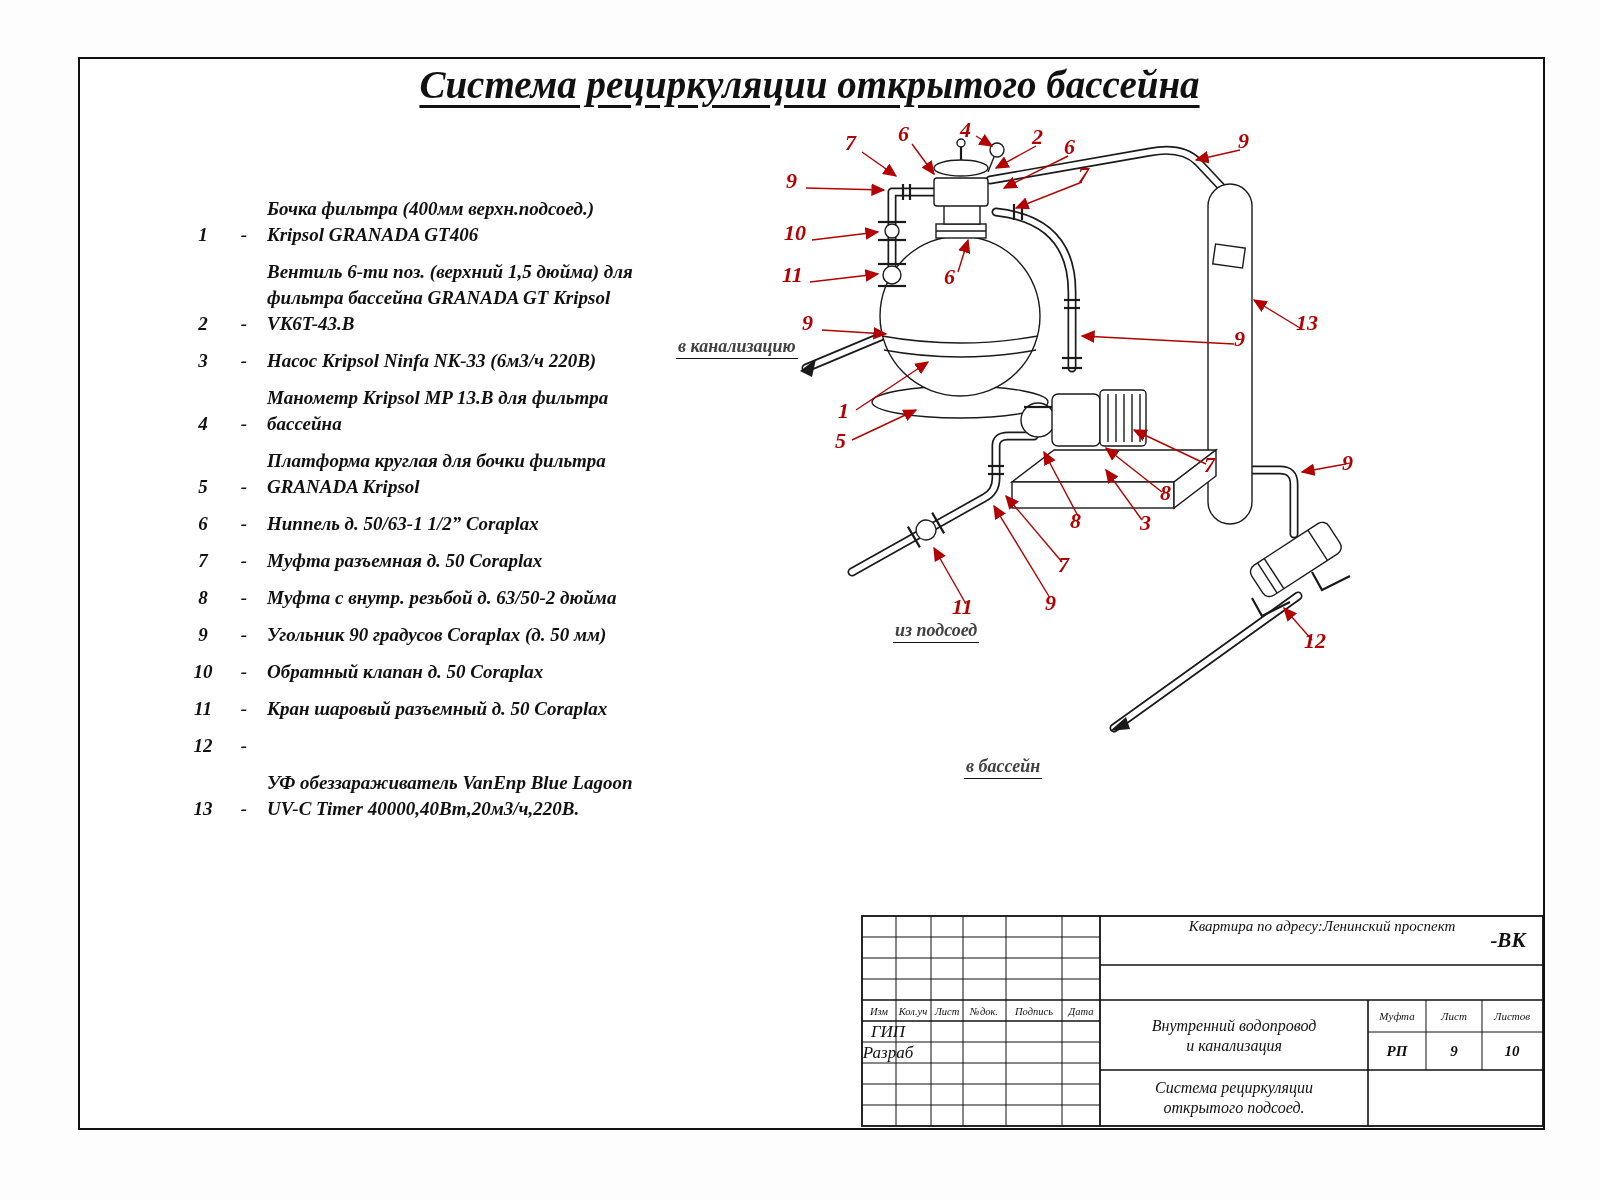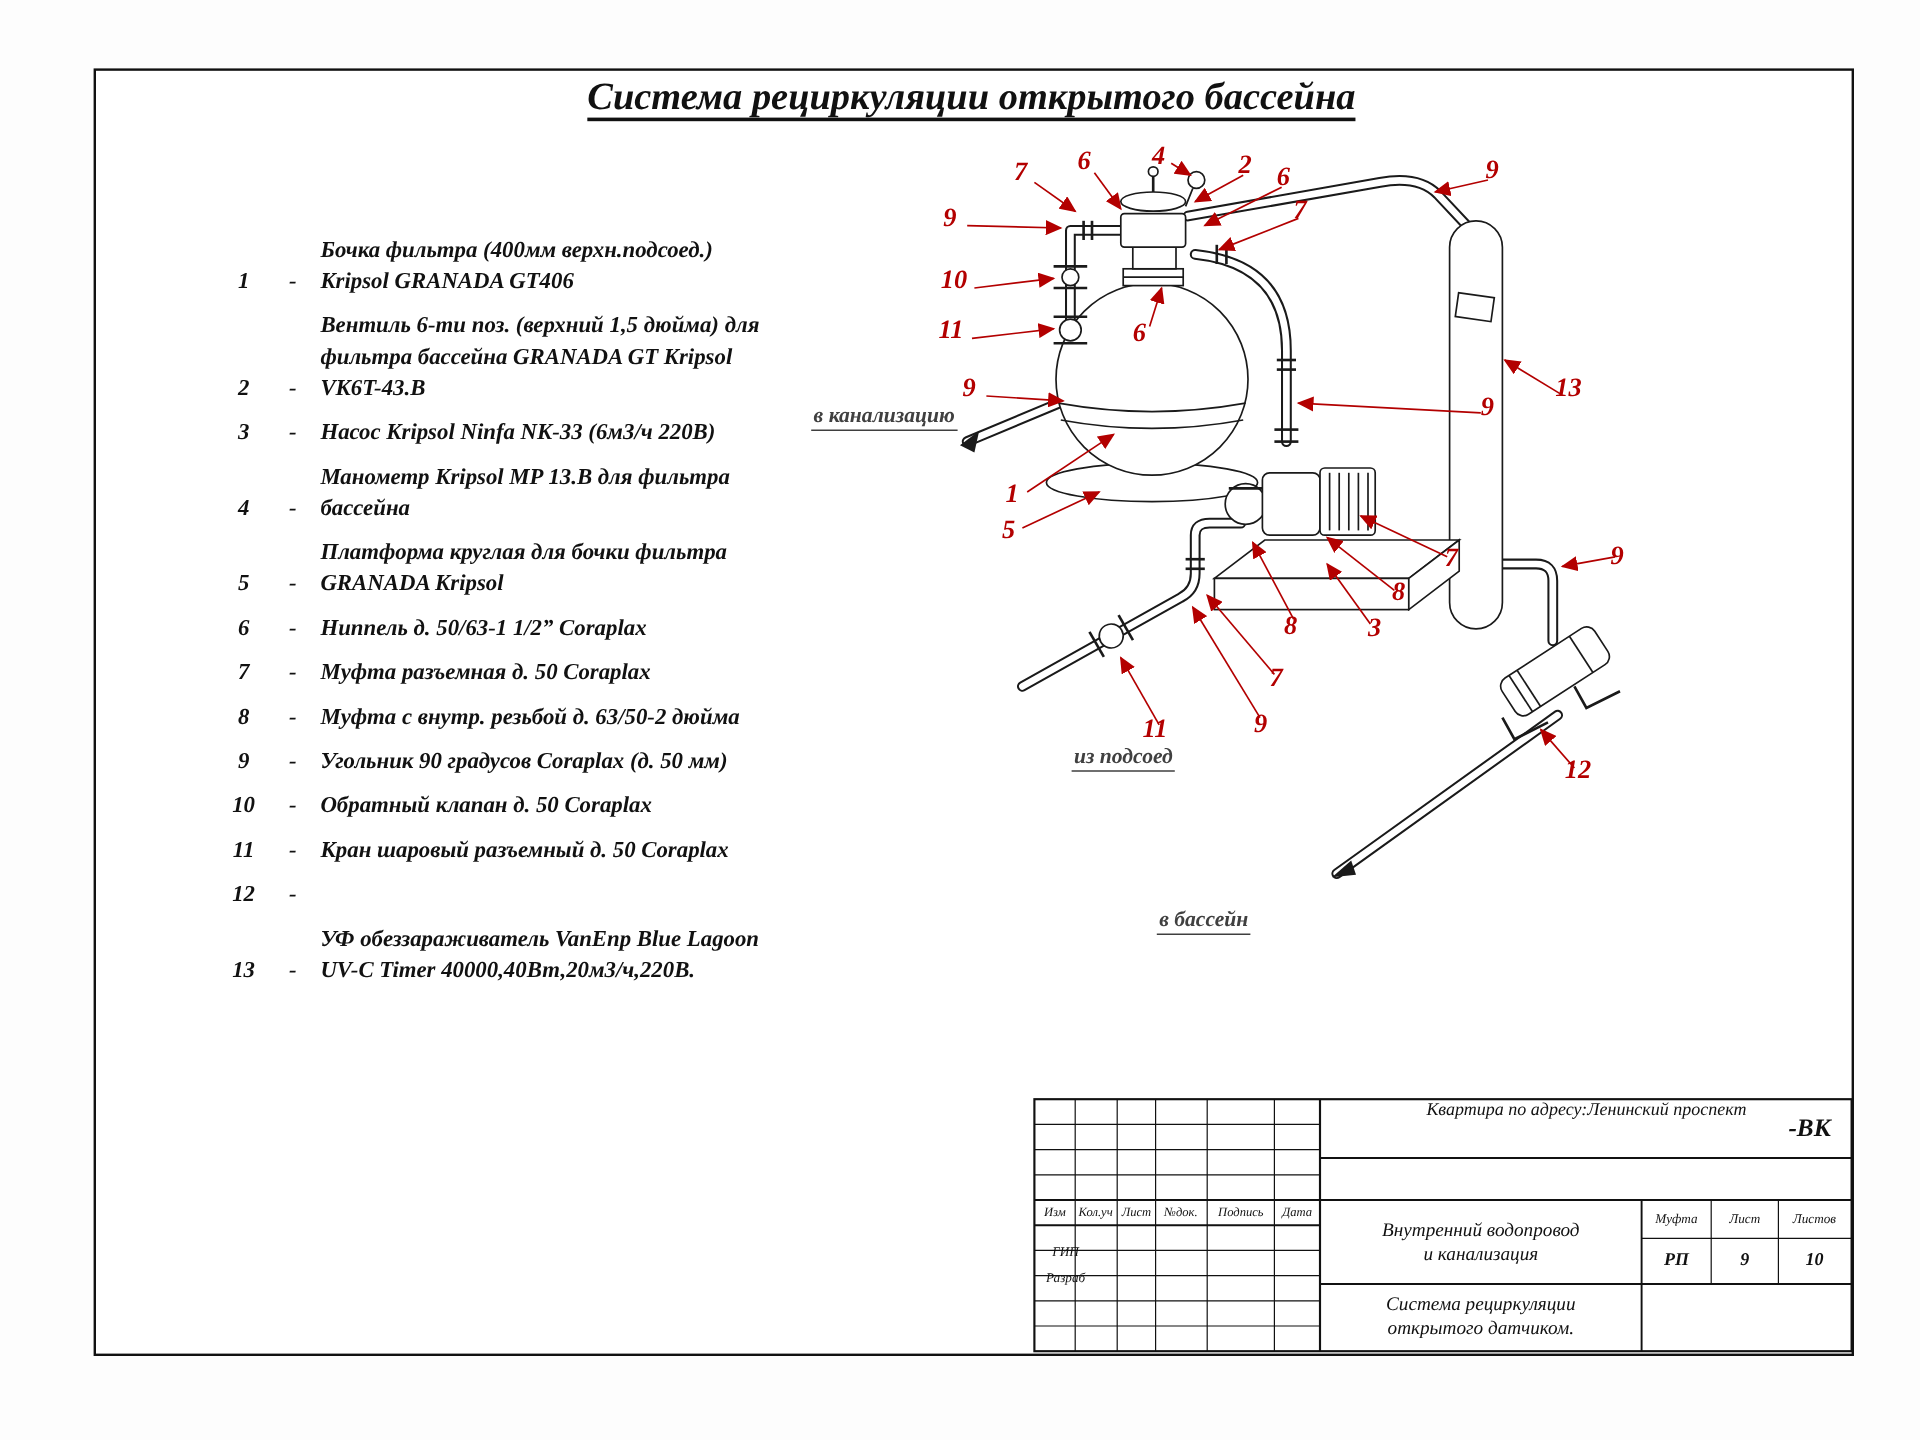--- a/index.html
+++ b/index.html
@@ -7,21 +7,21 @@
     width:1600px;height:1200px;position:relative;overflow:hidden;
     background:#fdfdfd;
     font-family:"Liberation Serif", serif;
   }
   .sheet-frame{
     position:absolute;left:78px;top:57px;width:1463px;height:1069px;
     border:2px solid #111;background:#fff;
   }
   .drawing-title{
     position:absolute;left:78px;top:62px;width:1463px;
-    text-align:center;font-size:32px;font-style:italic;font-weight:bold;
+    text-align:center;font-size:39px;font-style:italic;font-weight:bold;
     color:#111;text-decoration:underline;text-underline-offset:7px;
   }
   
   .parts{position:absolute;left:185px;top:196px;width:548px;}
   .part-row{display:flex;align-items:flex-end;margin-bottom:11px;
     font-size:19px;font-style:italic;font-weight:bold;color:#111;}
   .part-num{width:36px;text-align:center;line-height:26px;}
   .part-dash{width:46px;text-align:center;line-height:26px;}
   .part-text{flex:1;white-space:pre-line;line-height:26px;}
   
@@ -29,21 +29,21 @@
   .callout{position:absolute;color:#b30000;font-size:22px;line-height:22px;
     font-style:italic;font-weight:bold;}
   .dlabel{position:absolute;font-size:18px;font-style:italic;font-weight:bold;
     color:#404040;border-bottom:1.5px solid #111;padding:0 2px 1px 2px;}
   
   .ctr{position:absolute;transform:translate(-50%,-50%);text-align:center;
     font-style:italic;color:#111;white-space:pre-line;}
   .stamp-code{font-size:21px;font-weight:bold;}
   .stamp-project{font-size:15px;}
   .stamp-colhead{font-size:10.5px;}
-  .stamp-role{font-size:11px;margin-top:12px;}
+  .stamp-role{font-size:17px;}
   .stamp-doc{font-size:16px;line-height:20px;}
   .stamp-small{font-size:11px;}
   .stamp-val{font-size:15px;font-weight:bold;}
   
   .po{fill:none;stroke:#1a1a1a;stroke-width:9;stroke-linejoin:round;stroke-linecap:round;}
   .pi{fill:none;stroke:#ffffff;stroke-width:5.6;stroke-linejoin:round;stroke-linecap:round;}
   .ln{fill:none;stroke:#1a1a1a;stroke-width:1.4;}
   .ln2{fill:none;stroke:#1a1a1a;stroke-width:2.2;}
   .lnf{fill:#ffffff;stroke:#1a1a1a;stroke-width:1.4;}
   .red{stroke:#b30000;stroke-width:1.4;fill:none;}
@@ -332,13 +332,13 @@
 <div class="ctr stamp-role" style="left:888px;top:1053px">Разраб</div>
 <div class="ctr stamp-doc" style="left:1234px;top:1036px">Внутренний водопровод
 и канализация</div>
 <div class="ctr stamp-small" style="left:1397px;top:1016px">Муфта</div>
 <div class="ctr stamp-small" style="left:1454px;top:1016px">Лист</div>
 <div class="ctr stamp-small" style="left:1512px;top:1016px">Листов</div>
 <div class="ctr stamp-val" style="left:1397px;top:1051px">РП</div>
 <div class="ctr stamp-val" style="left:1454px;top:1051px">9</div>
 <div class="ctr stamp-val" style="left:1512px;top:1051px">10</div>
 <div class="ctr stamp-doc" style="left:1234px;top:1098px">Система рециркуляции
-открытого датчиком.</div>
+открытого подсоед.</div>
 
 </body></html>

